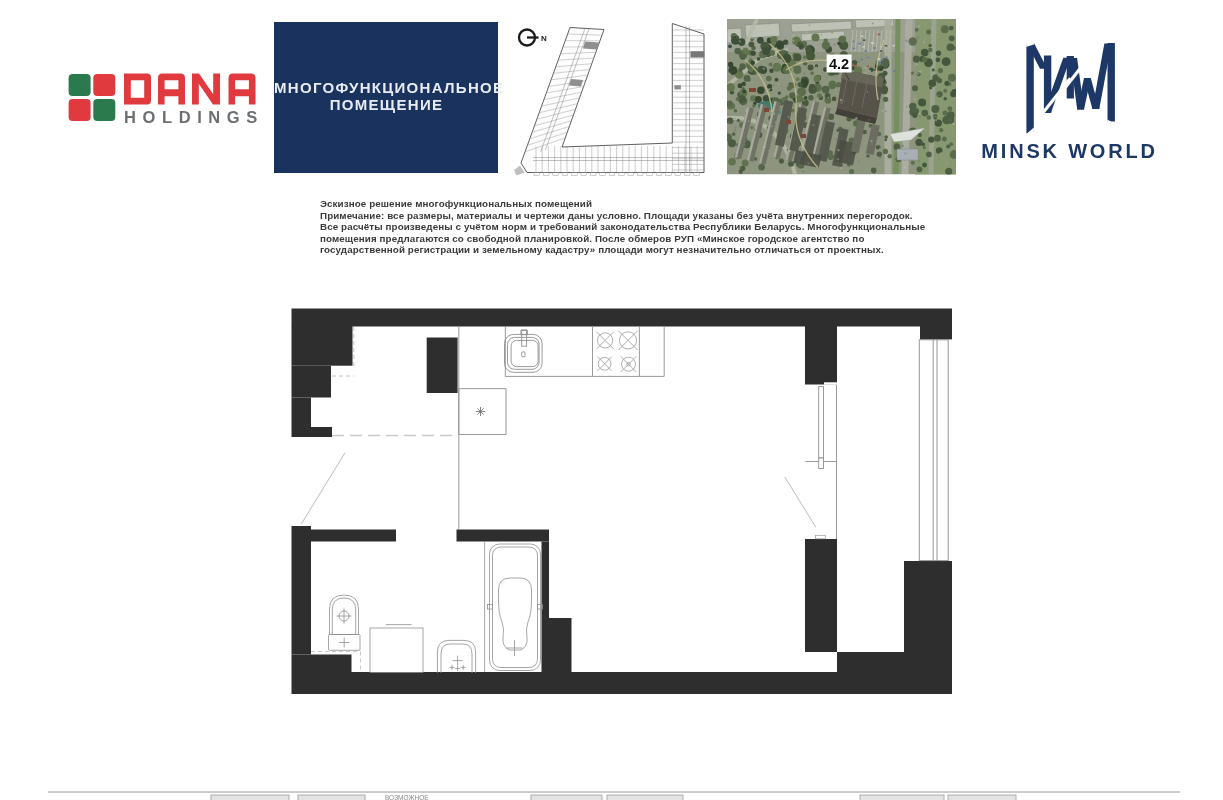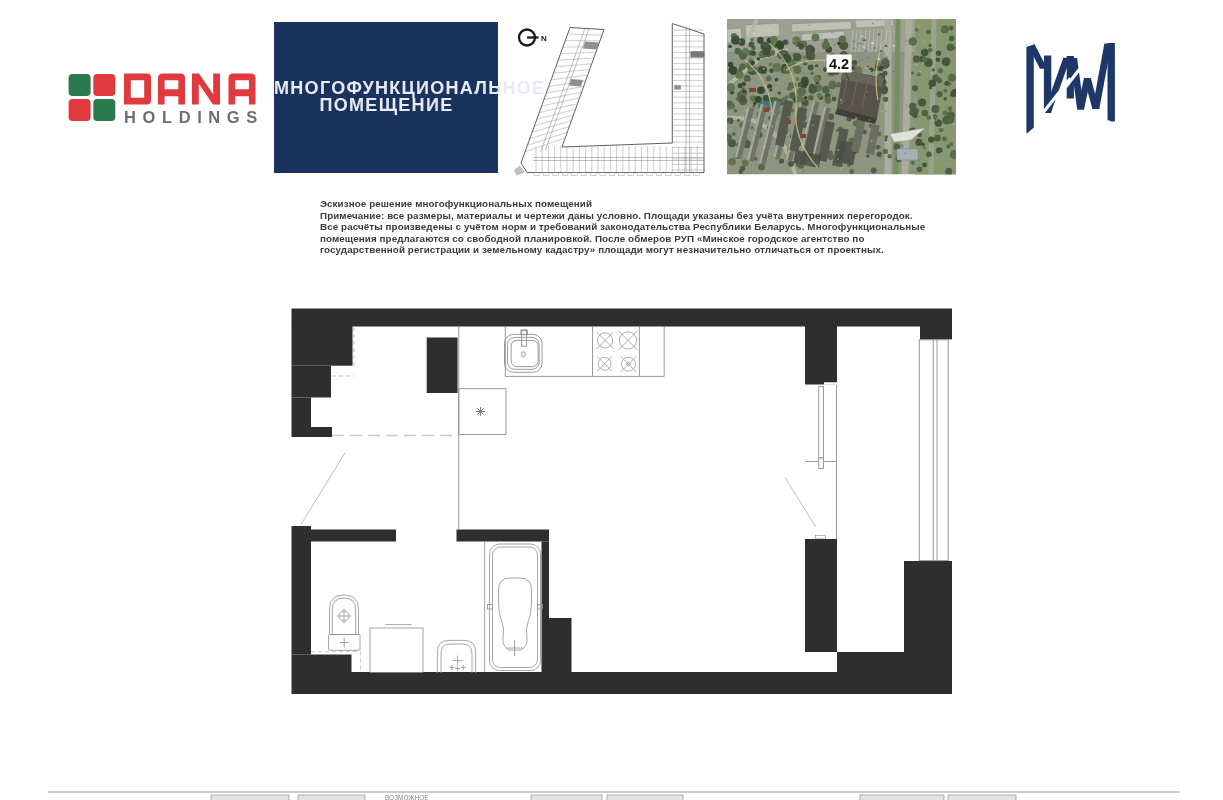--- a/index.html
+++ b/index.html
@@ -1009,22 +1009,24 @@
         <rect x="860" y="795" width="84" height="10"></rect>
         <rect x="948" y="795" width="68" height="10"></rect>
       </g>
 
 <text x="385" y="800" font-size="6.5" fill="#888" font-family="Liberation Sans, sans-serif">ВОЗМОЖНОЕ</text>
 </svg>
 
 <div class="abs" style="left:274px;top:21.5px;width:223.5px;height:151px;background:#1a335e;"></div>
 
 <div class="abs" style="left:274px;top:80px;width:225px;text-align:center;color:#e8ecf2;
- font-size:18px;font-weight:bold;letter-spacing:1.3px;line-height:16.5px;">МНОГОФУНКЦИОНАЛЬНОЕ<br>ПОМЕЩЕНИЕ</div>
-
+ font-size:15px;font-weight:bold;letter-spacing:1.3px;line-height:16.5px;">МНОГОФУНКЦИОНАЛЬНОЕ<br>ПОМЕЩЕНИЕ</div>
+
+<div class="abs" style="left:962px;top:140px;width:215px;text-align:center;color:#1d3866;
+ font-size:20px;font-weight:bold;letter-spacing:2.8px;">MINSK&nbsp;WORLD</div>
 
 <div class="abs" style="left:320px;top:198px;white-space:nowrap;font-size:9.8px;font-weight:bold;
  color:#3a3a3a;line-height:11.6px;letter-spacing:0.1px;">
 Эскизное решение многофункциональных помещений<br>
 Примечание: все размеры, материалы и чертежи даны условно. Площади указаны без учёта внутренних перегородок.<br>
 Все расчёты произведены с учётом норм и требований законодательства Республики Беларусь. Многофункциональные<br>
 помещения предлагаются со свободной планировкой. После обмеров РУП «Минское городское агентство по<br>
 государственной регистрации и земельному кадастру» площади могут незначительно отличаться от проектных.
 </div>
 

